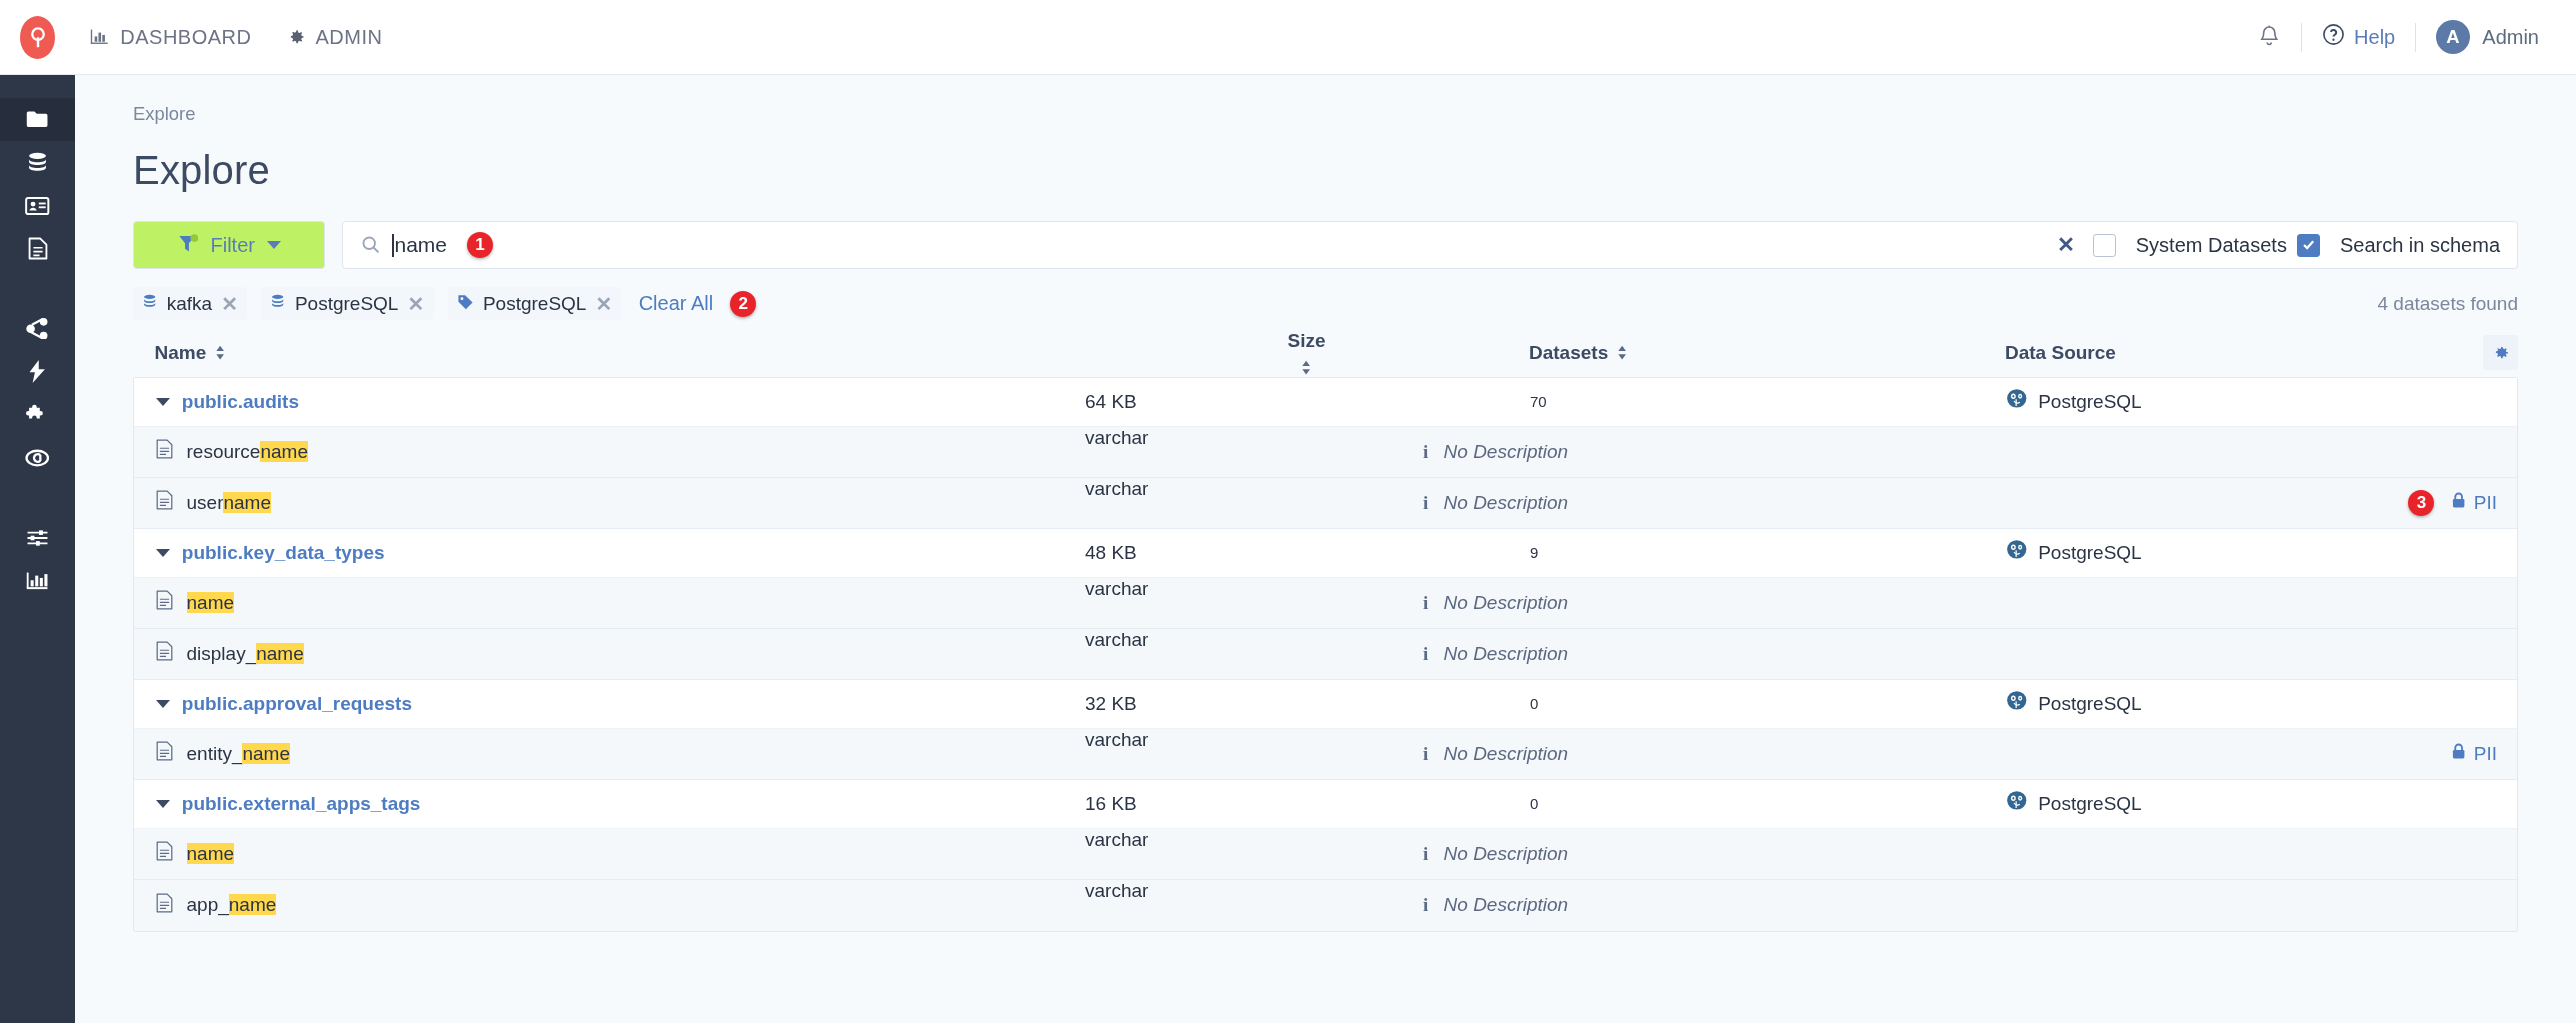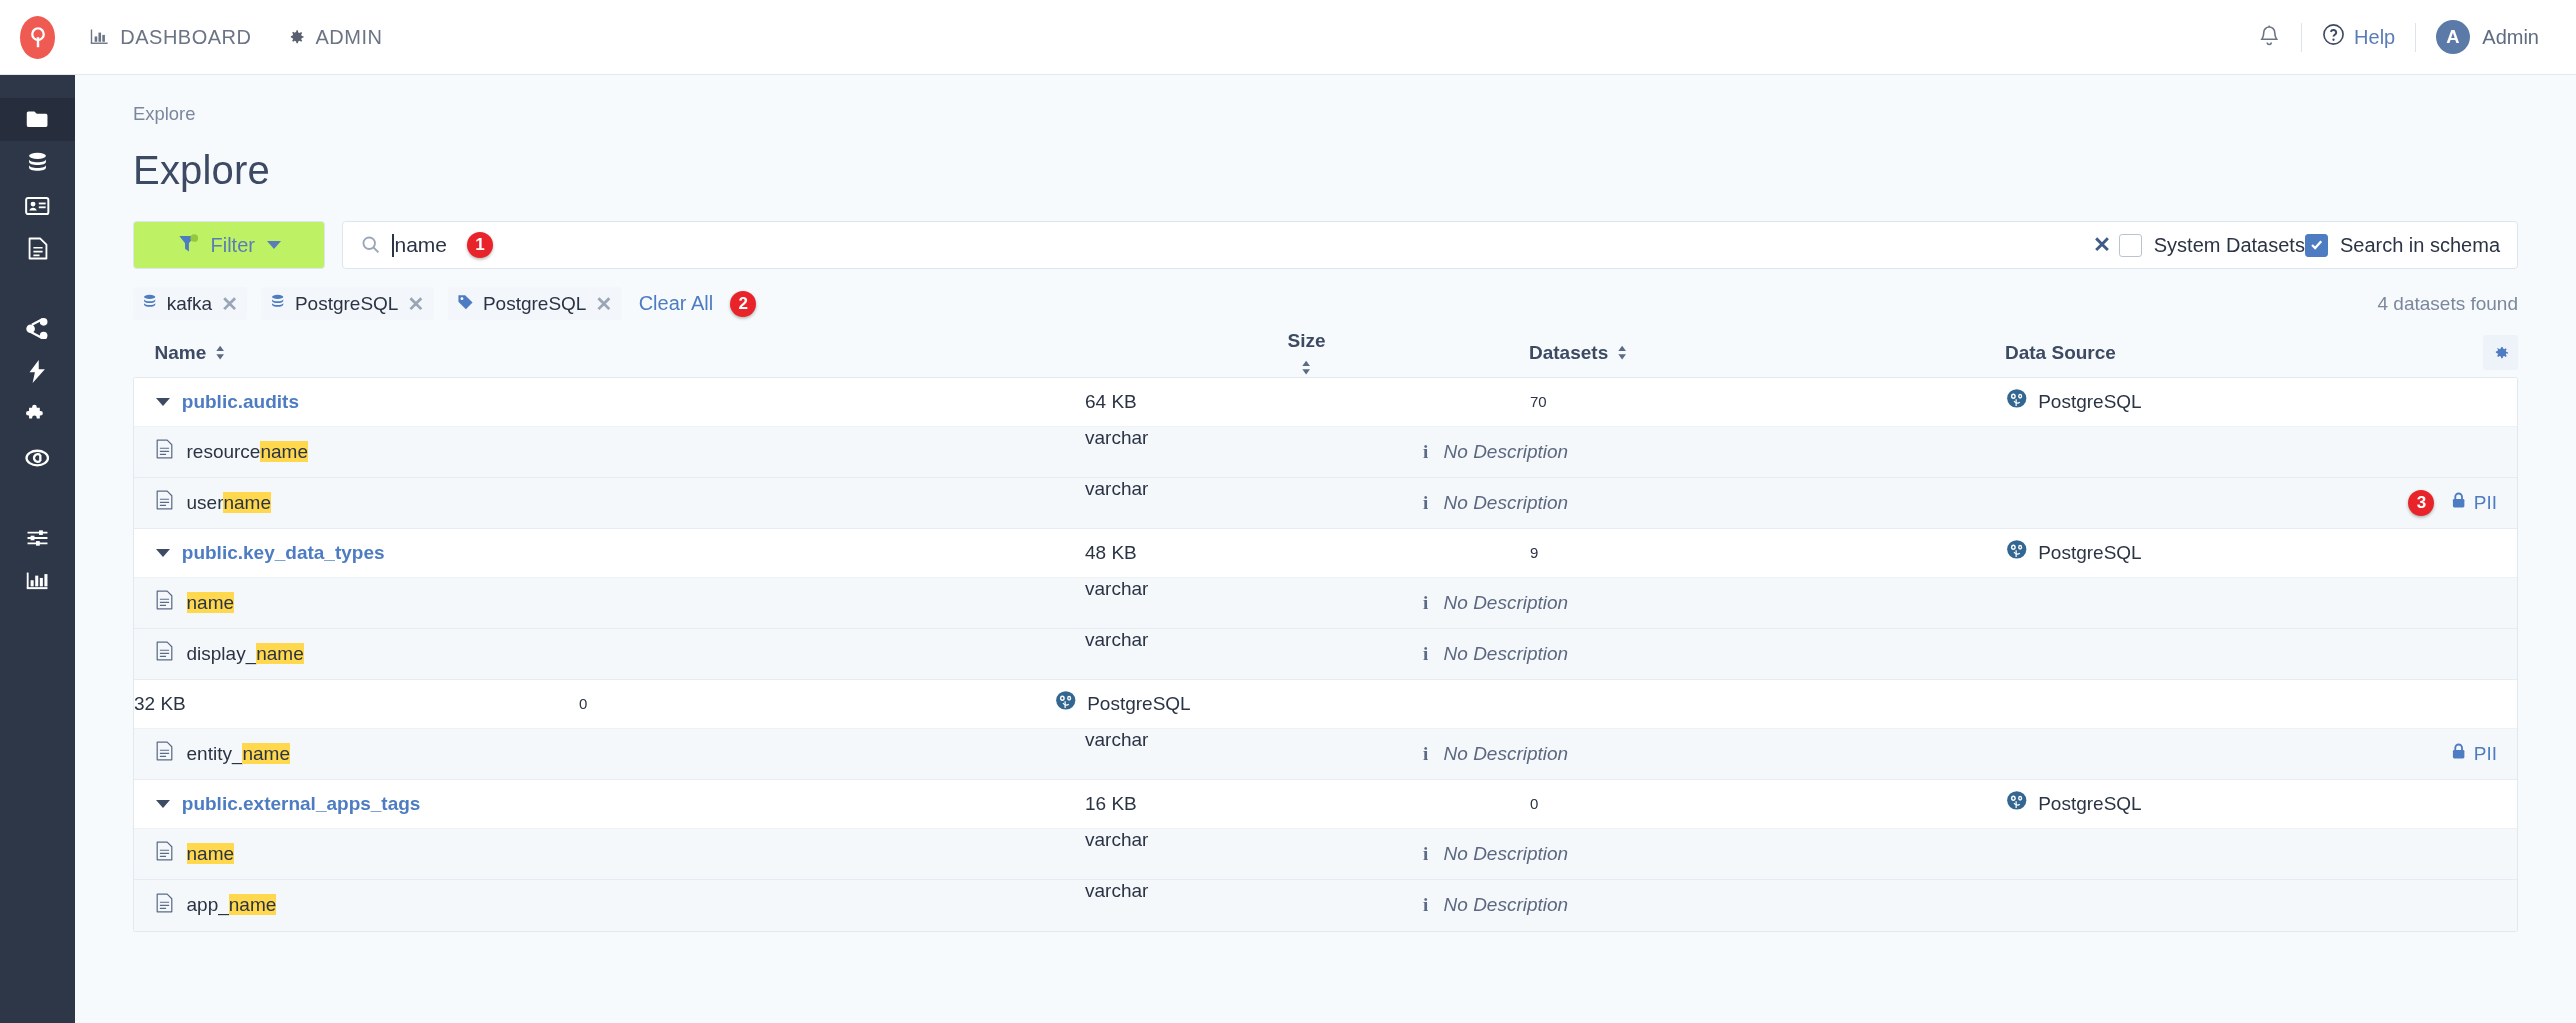--- a/index.html
+++ b/index.html
@@ -122,21 +122,21 @@
     background: #e8242a; color: #fff; border-radius: 50%;
     font-size: 17px; font-weight: bold;
     width: 26px; height: 26px;
     box-shadow: 0 1.5px 3.1px rgba(0,0,0,.3);
   }
   .badge-1 { margin-left: 20px; }
   .clear-x {
     margin-left: auto; color: #3f5b86; font-size: 21.5px; font-weight: bold;
     cursor: pointer; padding: 0 7.7px;
   }
-  .chk-wrap { display: flex; align-items: center; gap: 12px; margin-left: 0; cursor: pointer; }
+  .chk-wrap { display: flex; align-items: center; gap: 20px; margin-left: 10px; cursor: pointer; }
   .chk {
     width: 23px; height: 23px; border-radius: 3.1px;
     border: 0.8px solid #b9c3d3; background: #fff;
     display: flex; align-items: center; justify-content: center;
   }
   .chk.on { background: #4d7cc2; border-color: #4d7cc2; }
   .chk-label { color: #2b3445; font-size: 20px; }
 
   
   .chiprow {
@@ -635,20 +635,24 @@
           <span><span>display_</span><span class="hl">name</span><span></span></span>
         </div>
         <div class="c-type">varchar</div>
         <div class="c-desc">
           <span class="info-i">i</span>
           <span class="dtxt">No Description</span>
         </div>
       </div>
 
       <div class="group-row">
+        <div class="group-name">
+          <span class="chev"></span>
+          <span>public.approval_requests</span>
+        </div>
         <div class="group-size">32 KB</div>
         <div class="group-rec">0</div>
         <div class="group-src">
           <span>
             <svg width="21.5" height="21.5" viewBox="0 0 28 28">
                 <ellipse cx="14" cy="13.5" rx="12.5" ry="12" fill="#336791"></ellipse>
                 <ellipse cx="9.6" cy="10.8" rx="3.1" ry="3.6" fill="#fff"></ellipse>
                 <ellipse cx="9.6" cy="10.8" rx="1.2" ry="1.6" fill="#336791"></ellipse>
                 <ellipse cx="18.4" cy="10.8" rx="2.6" ry="3.2" fill="#fff"></ellipse>
                 <ellipse cx="18.4" cy="10.8" rx="1" ry="1.4" fill="#336791"></ellipse>

